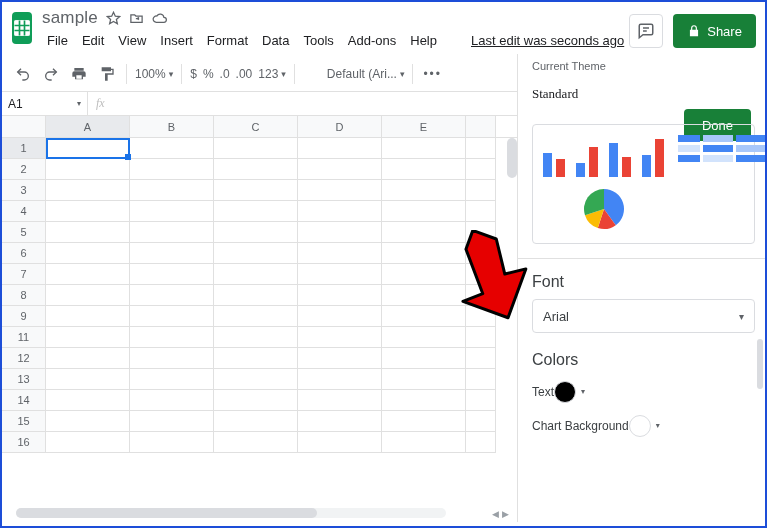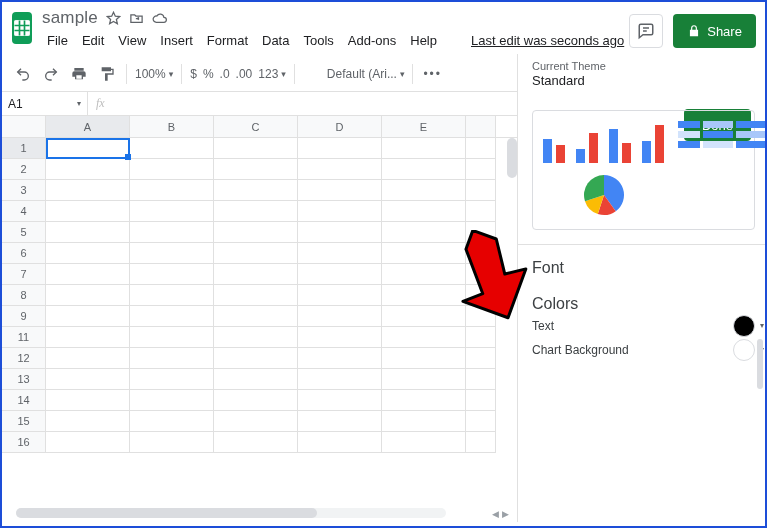--- a/index.html
+++ b/index.html
@@ -60,21 +60,21 @@
 
   
   .sidepanel { width: 248px; border-left: 1px solid #e0e0e0; display: flex; flex-direction: column; background: #fff; position: relative; margin-top: -62px; height: calc(100% + 62px); }
   .sp-header { display: flex; align-items: center; height: 46px; padding: 0 12px; gap: 10px; border-bottom: 1px solid transparent; }
   .sp-title { font-size: 15px; color: #3c4043; flex: 1; }
   .sp-close { color: #5f6368; font-size: 18px; }
   .sp-icon { width: 22px; height: 22px; display: flex; align-items: center; justify-content: center; }
 
   .sp-body { padding: 6px 10px 10px 14px; overflow: hidden; flex:1; position:relative; }
   .curr-label { font-size: 11px; color: #5f6368; }
-  .curr-name { font-size: 13px; color: #202124; margin-top: 1px; }
+  .curr-name { font-size: 13px; color: #202124; margin-top: 14px; font-family: Liberation Serif, serif; }
   .done-btn { position: absolute; right: 14px; top: 55px; height: 32px; padding: 0 18px; background: #188038; color: #fff; border-radius: 4px; font-size: 13px; font-weight: 500; display: flex; align-items: center; }
 
   .preview { margin-top: 22px; border: 1px solid #dadce0; border-radius: 4px; padding: 10px 10px 12px 10px; display: grid; grid-template-columns: 1fr 1fr; grid-template-rows: auto auto; gap: 10px 14px; }
   .pv-total-box { }
   .pv-total-lbl { font-size: 10px; color: #5f6368; }
   .pv-total-line { height:1px; background:#202124; margin:2px 0 4px 0; width: 70%; }
   .pv-total-val { font-size: 22px; font-weight: 700; color: #202124; }
   .pv-bars { display: flex; align-items: flex-end; gap: 4px; height: 42px; justify-content: center; }
   .pv-bars .bar { width: 9px; }
   .pv-table { display: flex; flex-direction: column; gap: 3px; }
@@ -82,21 +82,21 @@
   .pv-table .tcell { height: 7px; }
   .pv-pie { display:flex; justify-content:center; align-items:center; }
 
   .divider { height: 1px; background: #e0e0e0; margin: 14px -14px; }
 
   .sect-label { font-size: 16px; color: #3c4043; font-weight: 400; }
   .combo { margin-top: 8px; height: 34px; border: 1px solid #dadce0; border-radius: 4px; display: flex; align-items: center; justify-content: space-between; padding: 0 10px; font-size: 13px; color: #3c4043; }
   .combo::after { content:'▾'; font-size: 10px; color:#5f6368; }
 
   .colors { margin-top: 18px; }
-  .color-row { display: flex; align-items: center; justify-content: space-between; margin-top: 2px; font-size: 12px; color: #3c4043; }
+  .color-row { display: flex; align-items: center; margin-top: 12px; font-size: 12px; color: #3c4043; }
   .swatch { width: 22px; height: 22px; border-radius: 50%; border: 1px solid #dadce0; position: relative; }
   .swatch::after { content:'▾'; font-size: 8px; color:#5f6368; position:absolute; right:-10px; top:5px; }
 
   .sp-vscroll { position:absolute; right:2px; top:54px; width:6px; height:50px; background:#dadce0; border-radius:3px; }
 
   
   .arrow { position:absolute; left: 440px; top: 228px; width: 100px; height: 100px; pointer-events:none; }
 
   .vscroll-placeholder { position:absolute; right:0; top:0; width:10px; height:40px; background:#dadce0; border-radius:5px; }
 </style>
@@ -408,20 +408,21 @@
                 <path d="M22 22 L33.75570504584947 38.180339887498945 A20 20 0 0 1 15.819660112501053 41.02113032590307 Z" fill="#ea4335"></path>
                 <path d="M22 22 L15.819660112501053 41.02113032590307 A20 20 0 0 1 2.9788696740969307 28.18033988749895 Z" fill="#fbbc04"></path>
                 <path d="M22 22 L2.9788696740969307 28.18033988749895 A20 20 0 0 1 21.999999999999996 2 Z" fill="#34a853"></path>
               </svg>
           </div>
         </div>
 
         <div class="divider"></div>
 
         <div class="sect-label">Font</div>
+        <div class="combo">Arial</div>
 
         <div class="colors">
           <div class="sect-label">Colors</div>
           <div class="color-row">
             <span>Text</span>
             <span class="swatch" id="sw-text" style="background: rgb(0, 0, 0);"></span>
           </div>
           <div class="color-row">
             <span>Chart Background</span>
             <span class="swatch" id="sw-bg" style="background: rgb(255, 255, 255);"></span>

